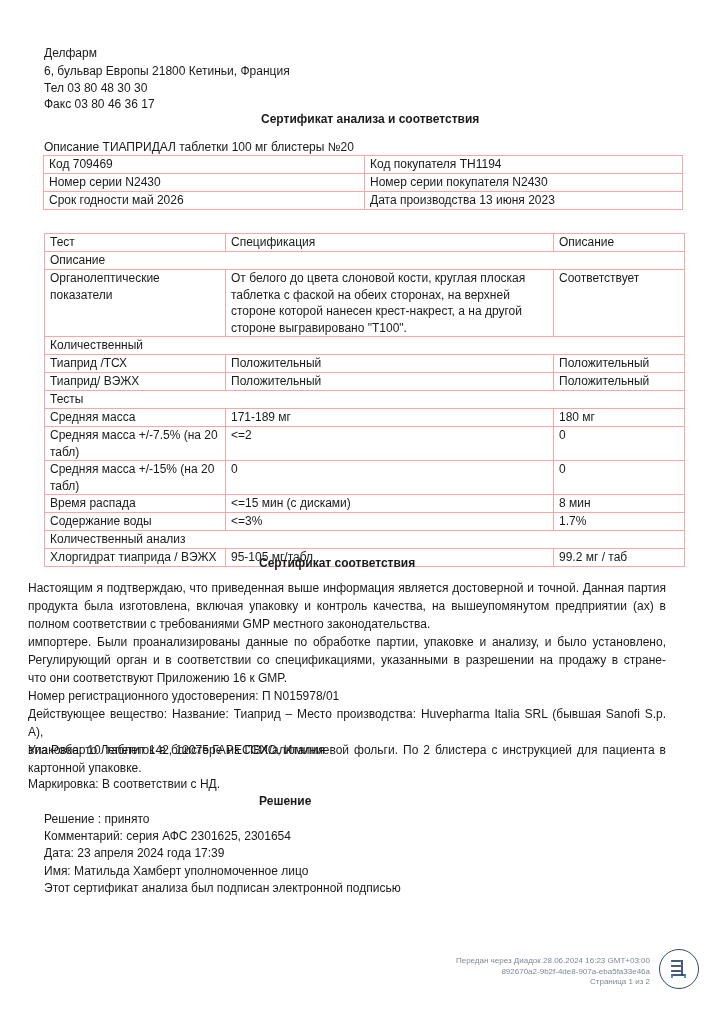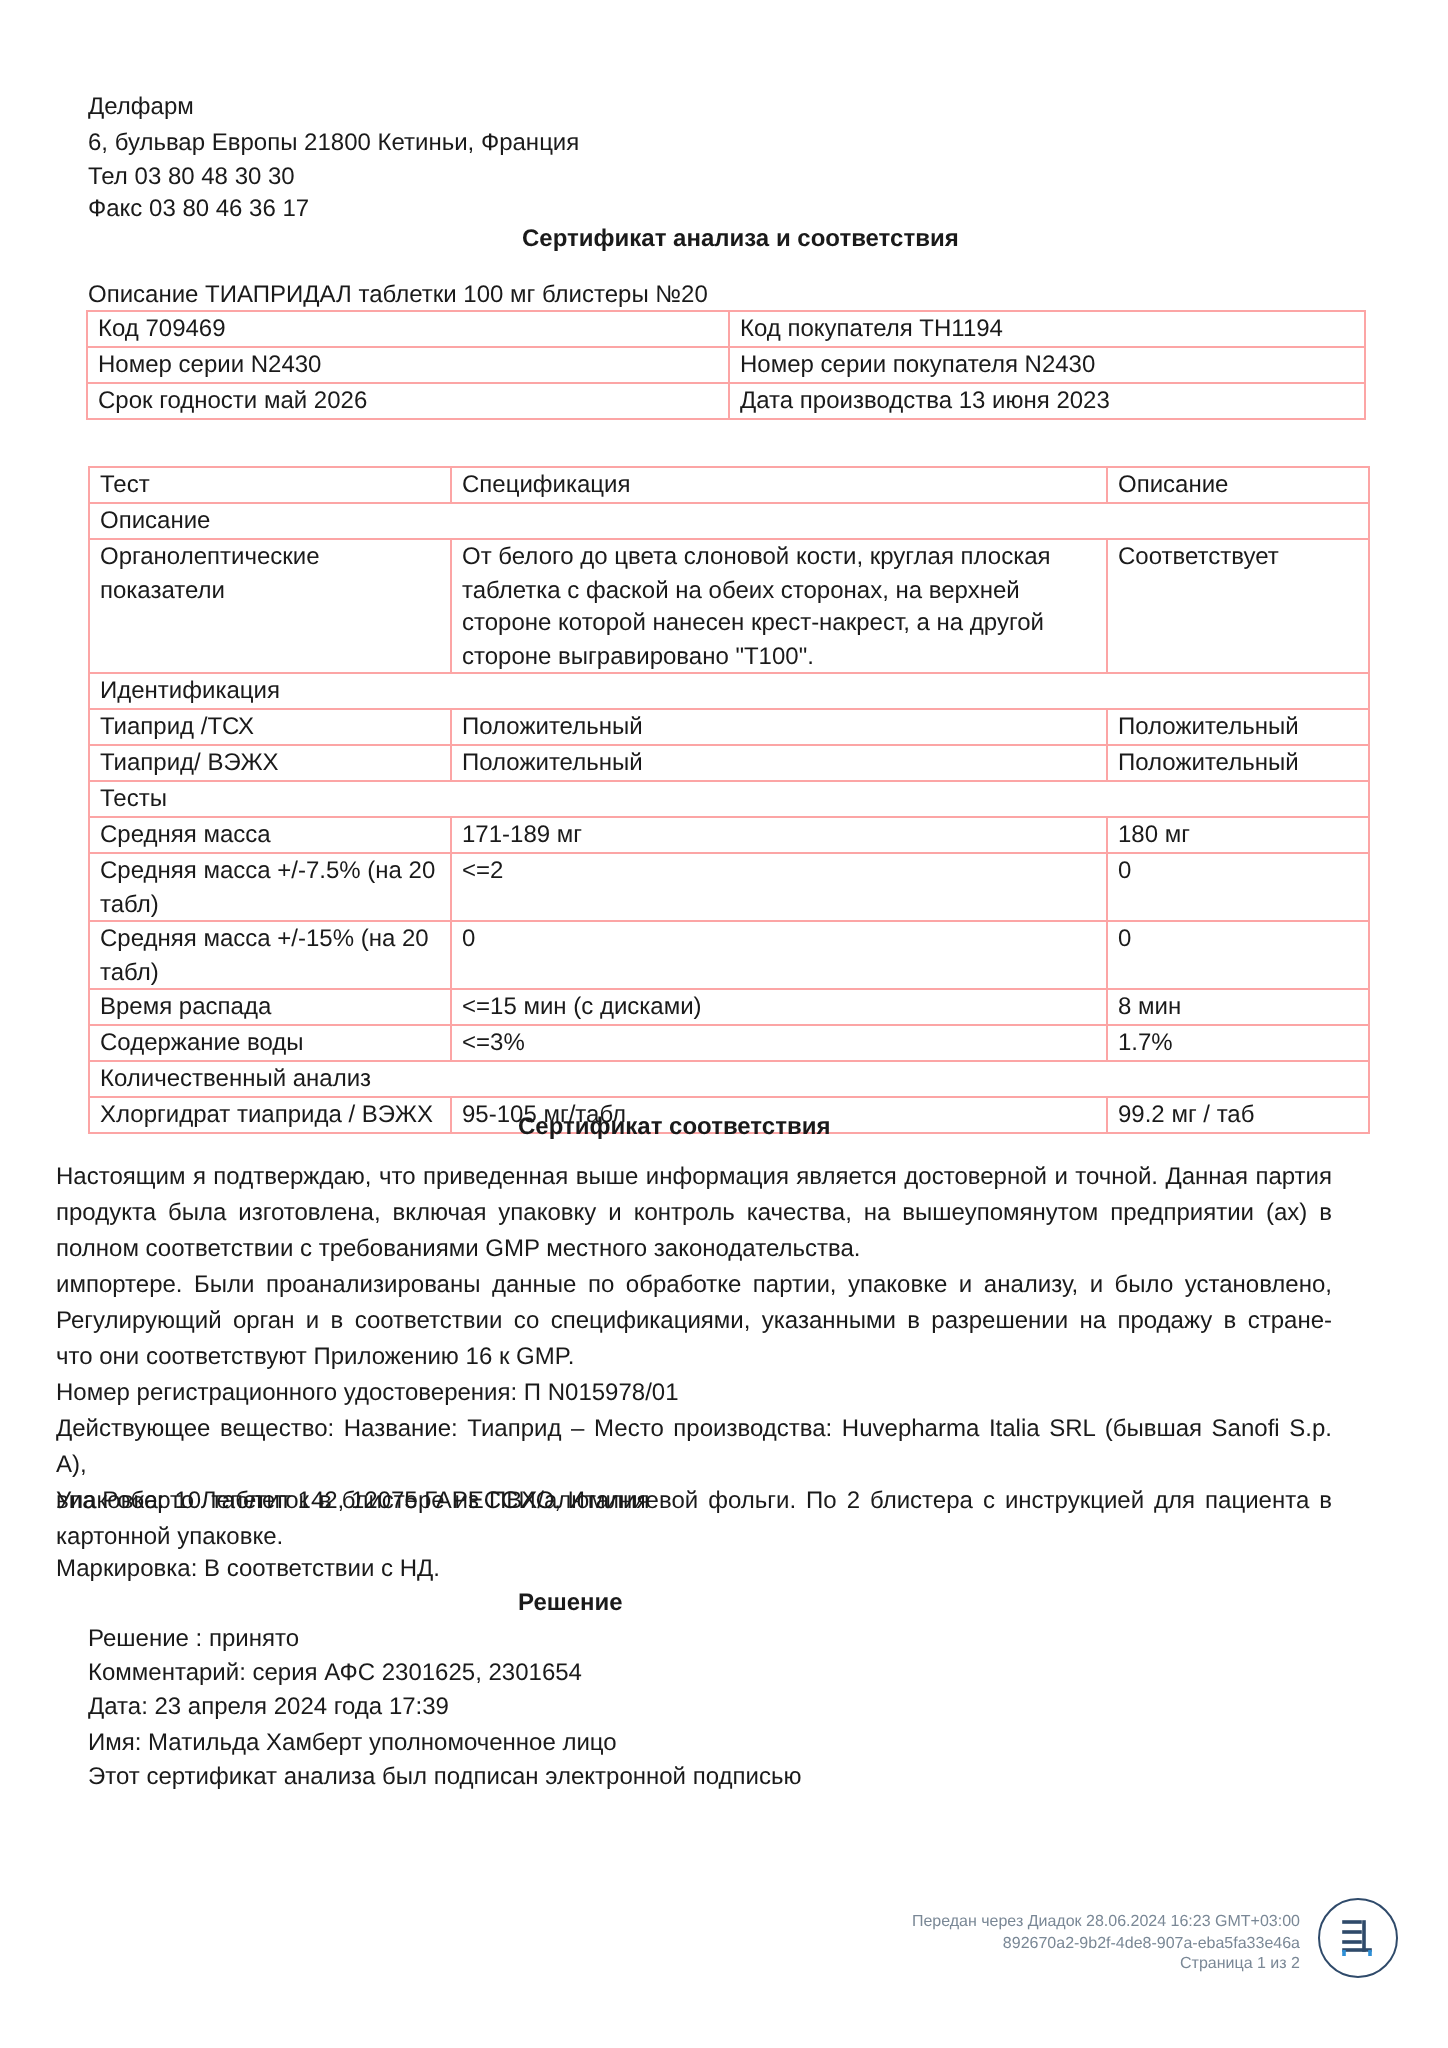--- a/index.html
+++ b/index.html
@@ -81,21 +81,21 @@
   </tr>
   <tr>
     <td colspan="3">Описание</td>
   </tr>
   <tr>
     <td>Органолептические показатели</td>
     <td>От белого до цвета слоновой кости, круглая плоская таблетка с фаской на обеих сторонах, на верхней стороне которой нанесен крест-накрест, а на другой стороне выгравировано "T100".</td>
     <td>Соответствует</td>
   </tr>
   <tr>
-    <td colspan="3">Идентификация</td>
+    <td colspan="3">Количественный</td>
   </tr>
   <tr>
     <td>Тиаприд /ТСХ</td>
     <td>Положительный</td>
     <td>Положительный</td>
   </tr>
   <tr>
     <td>Тиаприд/ ВЭЖХ</td>
     <td>Положительный</td>
     <td>Положительный</td>

